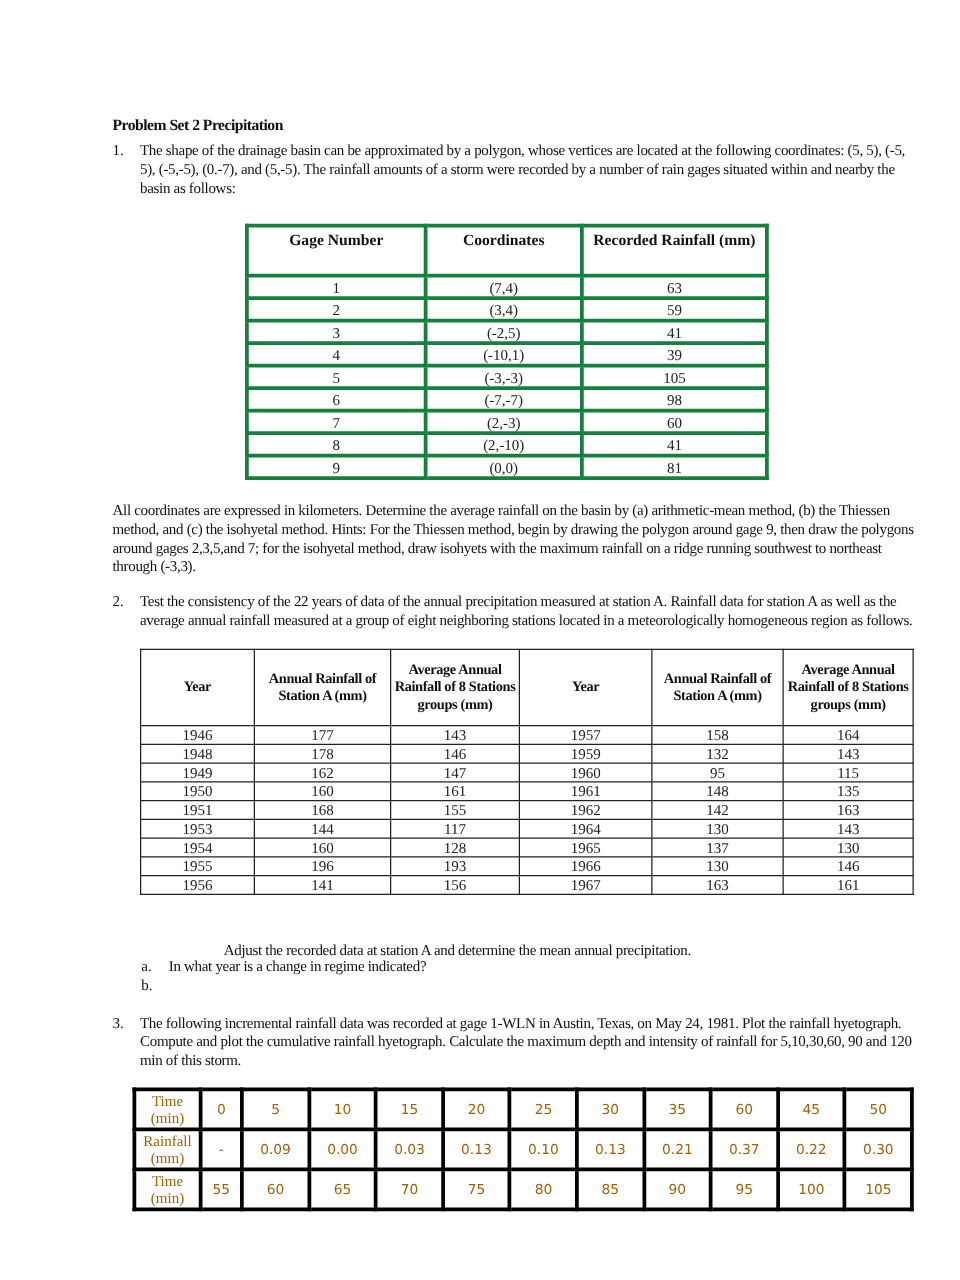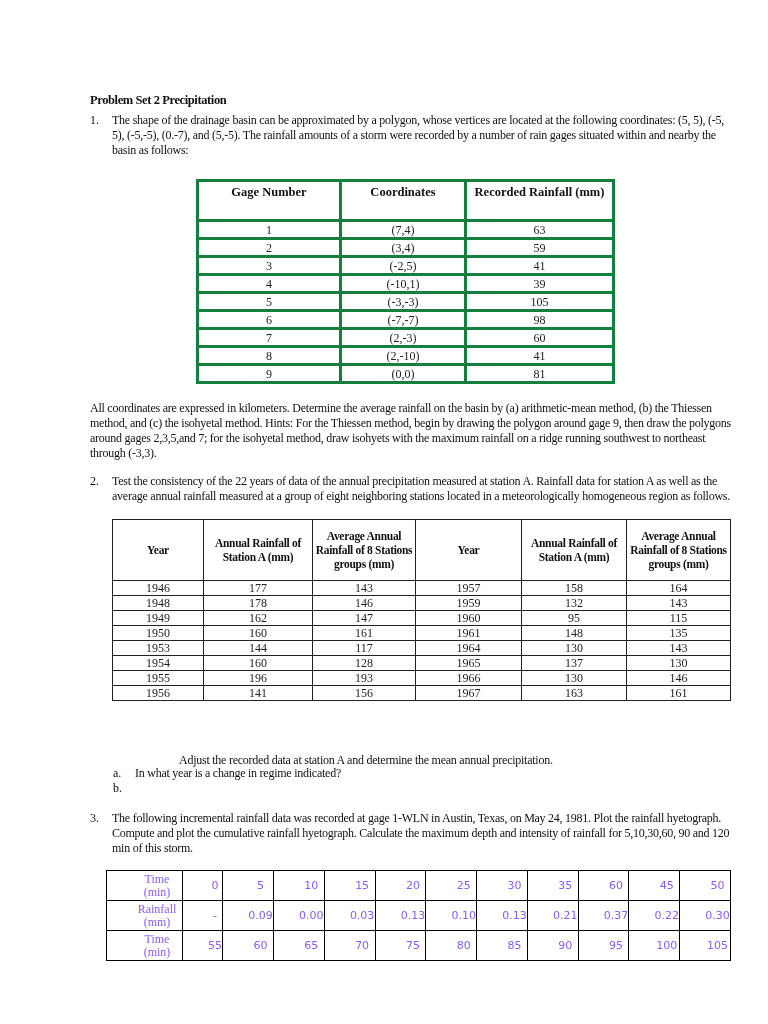--- a/index.html
+++ b/index.html
@@ -20,21 +20,21 @@
   #gage-table td { height: 15px; line-height: 14px; color: #222; }
 
   
   #annual-table { left: 112px; top: 519px; width: 619px; font-size: 12px; }
   #annual-table th, #annual-table td { border: 1px solid #222; }
   #annual-table th { font-weight: bold; height: 60px; line-height: 14px; font-size: 11.5px; letter-spacing: -0.3px; }
   #annual-table td { height: 14px; line-height: 13px; color: #222; }
 
   
   #hyeto-table { left: 106px; top: 870px; width: 625px; }
-  #hyeto-table td { border: 1px solid #000000; height: 29px; font-family: "DejaVu Sans", "Liberation Sans", sans-serif; font-size: 11px; color: #8b5cf6; padding-left: 25px; }
+  #hyeto-table td { border: 3px solid #000000; height: 29px; font-family: "DejaVu Sans", "Liberation Sans", sans-serif; font-size: 11px; color: #a16207; }
   #hyeto-table td.lbl { font-family: "Liberation Serif", "DejaVu Serif", serif; font-size: 12px; line-height: 13px; width: 50px; }
 </style>
 </head>
 <body>
 
 <div class="abs title">Problem Set 2 Precipitation</div>
 
 <div class="num" style="left:90px; top:113px;">1.</div>
 <div class="txt" style="left:112px; top:113px; width:625px;">The shape of the drainage basin can be approximated by a polygon, whose vertices are located at the following coordinates: (5, 5), (-5, 5), (-5,-5), (0.-7), and (5,-5). The rainfall amounts of a storm were recorded by a number of rain gages situated within and nearby the basin as follows:</div>
 
@@ -136,20 +136,28 @@
         <td>95</td>
         <td>115</td>
       </tr>
       <tr>
         <td>1950</td>
         <td>160</td>
         <td>161</td>
         <td>1961</td>
         <td>148</td>
         <td>135</td>
+      </tr>
+      <tr>
+        <td>1951</td>
+        <td>168</td>
+        <td>155</td>
+        <td>1962</td>
+        <td>142</td>
+        <td>163</td>
       </tr>
       <tr>
         <td>1953</td>
         <td>144</td>
         <td>117</td>
         <td>1964</td>
         <td>130</td>
         <td>143</td>
       </tr>
       <tr>

